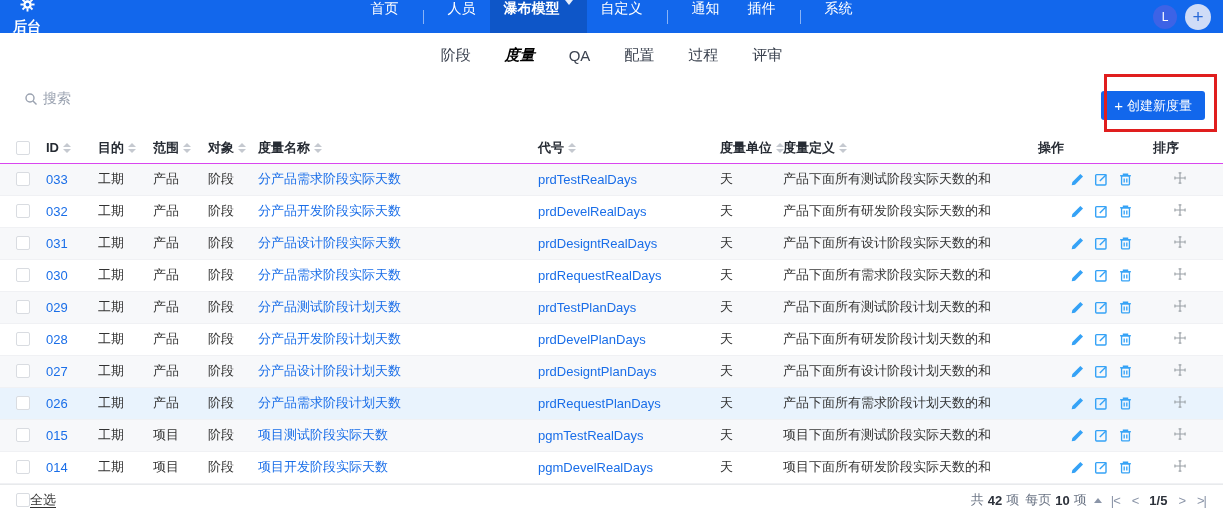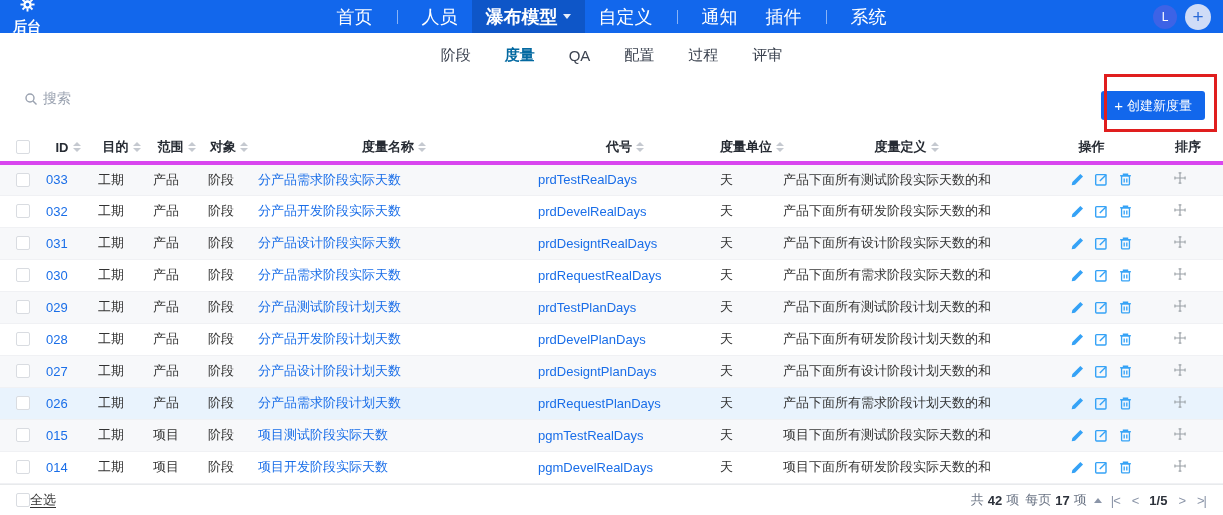--- a/index.html
+++ b/index.html
@@ -4,46 +4,46 @@
 <style>
   * { margin:0; padding:0; box-sizing:border-box; }
   html,body { width:1223px; height:515px; overflow:hidden; }
   body { font-family:"Liberation Sans","DejaVu Sans",sans-serif; background:#fff; color:#333; }
   .page { position:relative; width:1223px; height:515px; background:#fff; }
 
   
   .topbar { position:relative; height:33px; background:#1267ec; display:flex; align-items:center; color:#fff; }
   .brand { display:flex; align-items:center; gap:6px; padding-left:13px; font-size:14px; font-weight:bold;flex-direction:column; }
   .topnav { position:absolute; left:50%; top:0; transform:translateX(-50%); height:33px; display:flex; align-items:center; }
-  .nav-item { height:33px; display:flex; align-items:center; padding:0 14px; font-size:18px; cursor:pointer; white-space:nowrap; }
+  .nav-item { height:33px; display:flex; align-items:flex-start; padding:0 14px; font-size:14px; cursor:pointer; white-space:nowrap; }
   .nav-item.active { background:#0e56c8; font-weight:bold; }
   .nav-sep { width:1px; height:14px; background:rgba(255,255,255,.5); margin:0 10px; }
   .caret-down { width:0; height:0; border-left:4px solid transparent; border-right:4px solid transparent; border-top:5px solid rgba(255,255,255,.9); margin-left:5px; }
   .top-right { position:absolute; right:12px; top:0; height:33px; display:flex; align-items:center; gap:8px; }
   .avatar { width:24px; height:24px; border-radius:50%; background:#3d63e6; color:#fff; font-size:12px; display:flex; align-items:center; justify-content:center; }
   .plus-btn { width:26px; height:26px; border-radius:50%; background:#cfdcf7; color:#2b6bd8; font-size:19px; line-height:1; display:flex; align-items:center; justify-content:center; cursor:pointer; }
 
   
   .subnav { height:44px; display:flex; align-items:center; justify-content:center; gap:34px; background:#fff; }
   .subnav-item { font-size:15px; color:#3c4350; cursor:pointer; }
-  .subnav-item.active { color:#0369a1; font-weight:bold; }
+  .subnav-item.active { color:#000000; font-weight:bold;font-style:italic; }
 
   
   .tabsrow { position:relative; height:56px; padding:13px 0 0 20px; display:flex; align-items:flex-start; gap:30px; background:#fff; }
   .tab { font-size:14px; color:#3c4350; padding-bottom:9px; border-bottom:2px solid transparent; cursor:pointer; }
   .tab.muted { color:#9aa2b0; }
   .tab.active { color:#1267ec; font-weight:bold; border-bottom-color:#1267ec; }
   .tab-search { display:flex; align-items:center; gap:5px; font-size:14px; color:#9aa2b0; margin-left:4px; cursor:pointer; }
   .create-btn { position:absolute; top:14px; right:18px; height:29px; padding:0 13px; background:#1267ec; color:#fff; border:none; border-radius:3px; font-size:13px; display:flex; align-items:center; gap:4px; cursor:pointer; font-family:inherit; }
   .create-btn .plus { font-size:15px; font-weight:normal; }
   .annotation-box { position:absolute; left:1104px; top:74px; width:113px; height:58px; border:3px solid #e01e1e; z-index:6; pointer-events:none; }
 
   
   table { width:1223px; border-collapse:collapse; table-layout:fixed; }
-  thead th { height:30px; font-size:13px; font-weight:bold; color:#262b33; text-align:center; padding:0 0 0 8px; border-bottom:4px solid #d946ef; background:#fff; white-space:nowrap; }
+  thead th { height:30px; font-size:13px; font-weight:bold; color:#262b33; text-align:left; padding:0 0 0 8px; border-bottom:1px solid #d946ef; background:#fff; white-space:nowrap; }
   tbody td { height:32px; font-size:13px; color:#333; padding:0 0 0 8px; white-space:nowrap; overflow:hidden; border-bottom:1px solid #f0f1f4; }
   tr.shade-gray td { background:#f7f8fa; }
   tr.shade-white td { background:#ffffff; }
   tr.shade-blue td { background:#e9f3fd; }
   .th-inner { display:inline-flex; align-items:center; gap:4px; }
   .sorter { display:inline-flex; flex-direction:column; gap:2px; }
   .sorter .up { width:0; height:0; border-left:4px solid transparent; border-right:4px solid transparent; border-bottom:4px solid #c5c9d0; }
   .sorter .down { width:0; height:0; border-left:4px solid transparent; border-right:4px solid transparent; border-top:4px solid #c5c9d0; }
   .checkbox { width:14px; height:14px; border:1px solid #d9dce1; border-radius:2px; background:#fff; cursor:pointer; }
   td.cb-cell, th.cb-cell { padding-left:16px; }
@@ -655,21 +655,21 @@
       <span class="select-all-label">全选</span>
     </div>
     <div class="pager">
       <span class="grp">
         <span>共</span>
           <b>42</b>
           <span>项</span>
       </span>
       <span class="grp">
         <span>每页</span>
-          <b>17</b>
+          <b>10</b>
           <span>项</span>
         <span class="tri-up"></span>
       </span>
       <span class="pg-btn">|&lt;</span>
       <span class="pg-btn">&lt;</span>
       <span class="pg-cur">1/5</span>
       <span class="pg-btn">&gt;</span>
       <span class="pg-btn">&gt;|</span>
     </div>
   </div>

